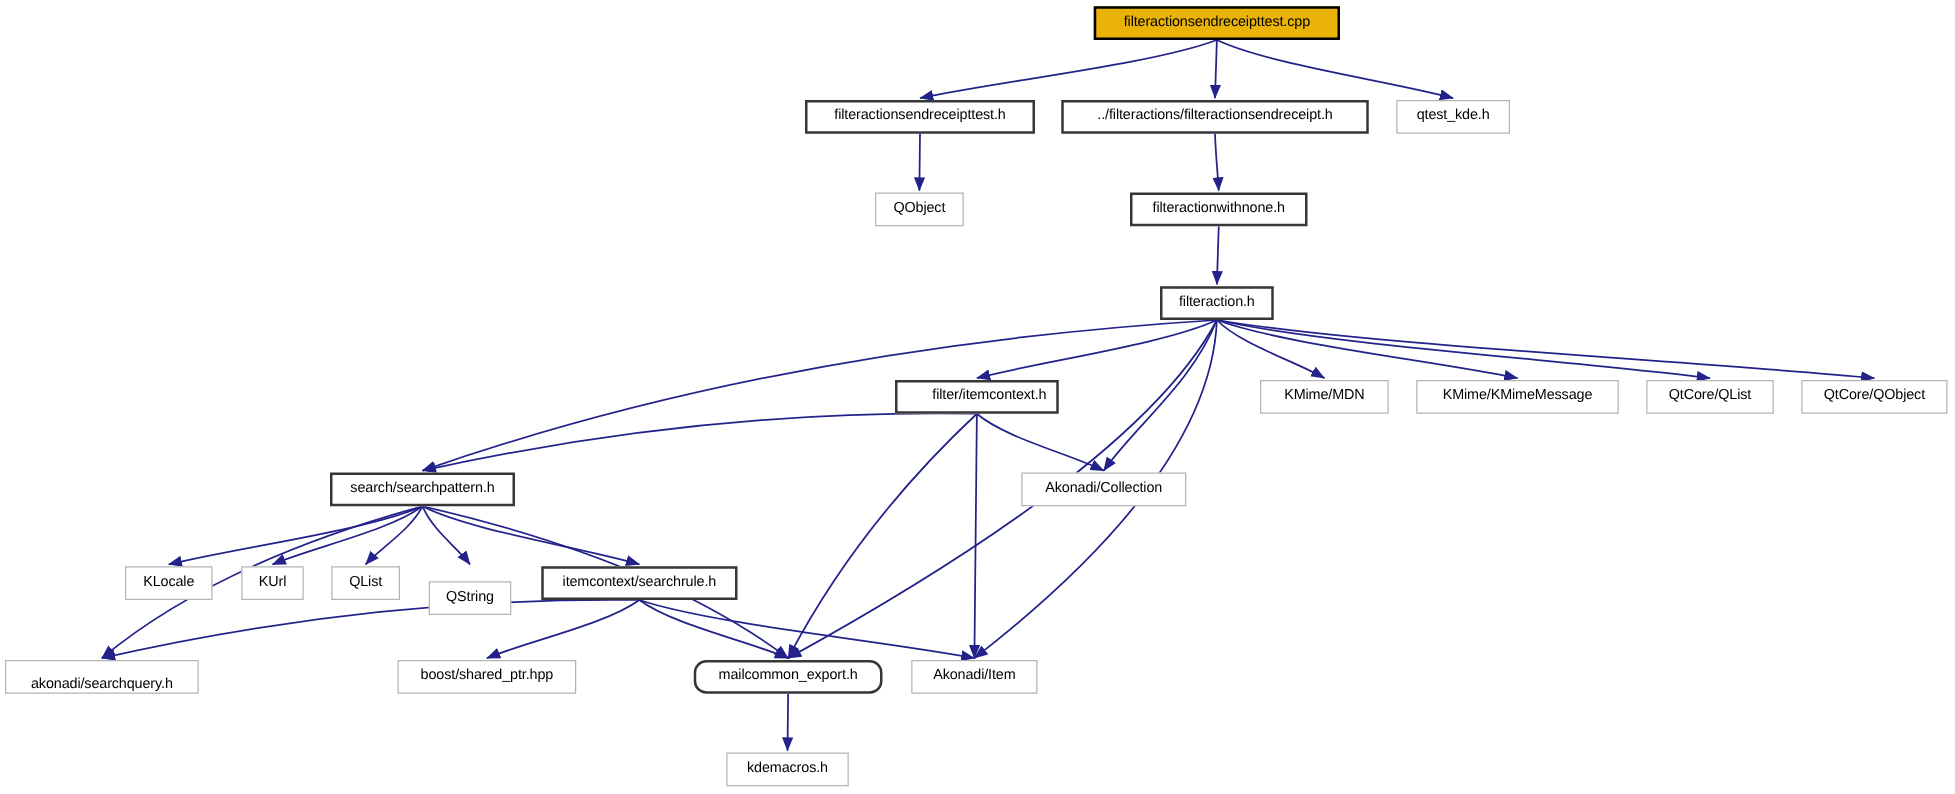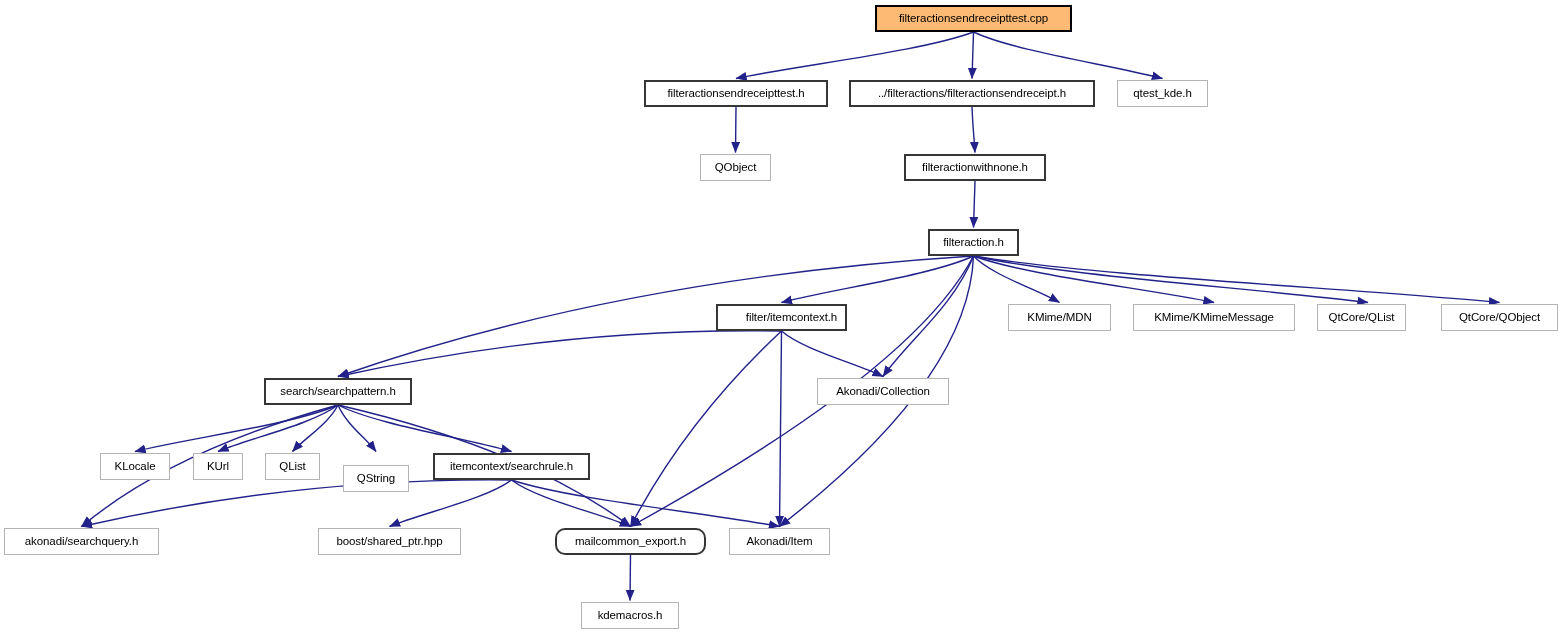--- a/index.html
+++ b/index.html
@@ -35,21 +35,21 @@
     border: 1px solid #b4b4b4;
     white-space: nowrap;
     letter-spacing: -0.1px;
   }
   .node.strong {
     border: 2px solid #363636;
     text-align: right;
   }
   .node.current {
     border: 2px solid #000000;
-    background: #fdba74;
+    background: #eab308;
   }
   .node-label {
     display: block;
     padding: 0 6px;
     transform: translateY(-0.5px);
   }
 </style>
 </head>
 <body>
 
@@ -118,21 +118,21 @@
       </div>
       <div class="node strong" style="left: 716px; top: 304px; width: 131px; height: 27px; padding-left: 20px;">
         <span class="node-label">filter/itemcontext.h</span>
       </div>
       <div class="node weak" style="left: 1008px; top: 304px; width: 103px; height: 27px;">
         <span class="node-label">KMime/MDN</span>
       </div>
       <div class="node weak" style="left: 1133px; top: 304px; width: 162px; height: 27px;">
         <span class="node-label">KMime/KMimeMessage</span>
       </div>
-      <div class="node weak" style="left: 1317px; top: 304px; width: 89px; height: 27px;">
+      <div class="node weak" style="left: 1317px; top: 304px; width: 102px; height: 27px;">
         <span class="node-label">QtCore/QList</span>
       </div>
       <div class="node weak" style="left: 1441px; top: 304px; width: 117px; height: 27px;">
         <span class="node-label">QtCore/QObject</span>
       </div>
       <div class="node strong" style="left: 264px; top: 378px; width: 148px; height: 27px;">
         <span class="node-label">search/searchpattern.h</span>
       </div>
       <div class="node weak" style="left: 817px; top: 378px; width: 132px; height: 27px;">
         <span class="node-label">Akonadi/Collection</span>
@@ -145,21 +145,21 @@
       </div>
       <div class="node weak" style="left: 265px; top: 453px; width: 55px; height: 27px;">
         <span class="node-label">QList</span>
       </div>
       <div class="node weak" style="left: 343px; top: 453px; width: 66px; height: 27px; margin-top: 12px;">
         <span class="node-label">QString</span>
       </div>
       <div class="node strong" style="left: 433px; top: 453px; width: 157px; height: 27px;">
         <span class="node-label">itemcontext/searchrule.h</span>
       </div>
-      <div class="node weak" style="left: 4px; top: 528px; width: 155px; height: 27px;">
+      <div class="node weak" style="left: 4px; top: 528px; width: 155px; height: 27px; align-items: flex-end;">
         <span class="node-label">akonadi/searchquery.h</span>
       </div>
       <div class="node weak" style="left: 318px; top: 528px; width: 143px; height: 27px;">
         <span class="node-label">boost/shared_ptr.hpp</span>
       </div>
       <div class="node strong" style="left: 555px; top: 528px; width: 151px; height: 27px; border-radius: 10px;">
         <span class="node-label">mailcommon_export.h</span>
       </div>
       <div class="node weak" style="left: 729px; top: 528px; width: 101px; height: 27px;">
         <span class="node-label">Akonadi/Item</span>

